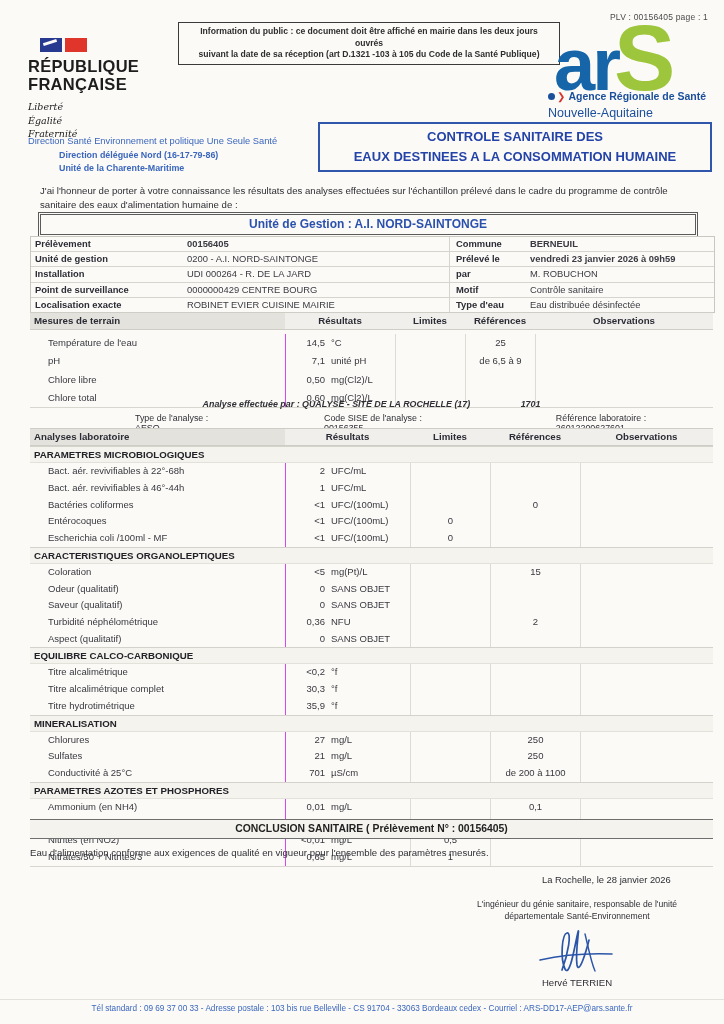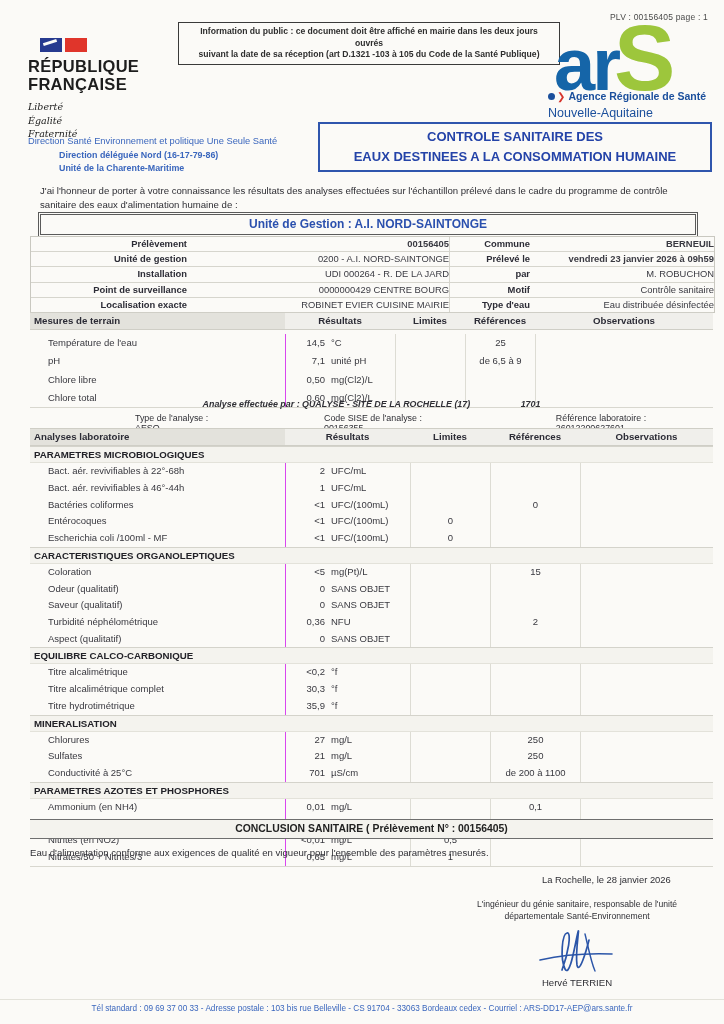--- a/index.html
+++ b/index.html
@@ -49,21 +49,21 @@
   .intro{left:40px;top:184px;width:658px;font-size:9.6px;color:#2f2f35;line-height:1.42;}
   .unit-box{
     left:38px;top:212px;width:654px;border:3px double #5a5a5a;background:#fbfaf7;
     text-align:center;color:#2b50ae;font-weight:bold;font-size:12px;padding:2px 0 3px;
   }
 
   
   .sample{left:30px;top:236px;width:683px;display:flex;border:1px solid #c9c8c0;font-size:9.4px;}
   .sample .colL{flex:0 0 418px;}
   .sample .colR{flex:1 1 auto;border-left:1px solid #d6d5cd;}
-  .s-row{display:flex;height:14.2px;line-height:14.2px;border-bottom:1px solid #d6d5cd;overflow:hidden;text-align:right;}
+  .s-row{display:flex;height:14.2px;line-height:14.2px;border-bottom:1px solid #d6d5cd;overflow:hidden;}
   .s-row:last-child{border-bottom:none;}
   .colL .s-label{flex:0 0 152px;padding-left:4px;font-weight:bold;color:#2c2c36;}
   .colR .s-label{flex:0 0 74px;padding-left:6px;font-weight:bold;color:#2c2c36;}
   .s-value{flex:1;color:#3a3a42;}
   .colL .s-row:nth-child(1) .s-value{font-weight:bold;}
   .colR .s-row:nth-child(1) .s-value,
   .colR .s-row:nth-child(2) .s-value{font-weight:bold;}
 
   
   .thead{display:grid;background:#f0efeb;border-top:1px solid #cfcec6;border-bottom:1px solid #cfcec6;height:16px;line-height:16px;font-weight:bold;color:#2c2c36;font-size:9.7px;}

